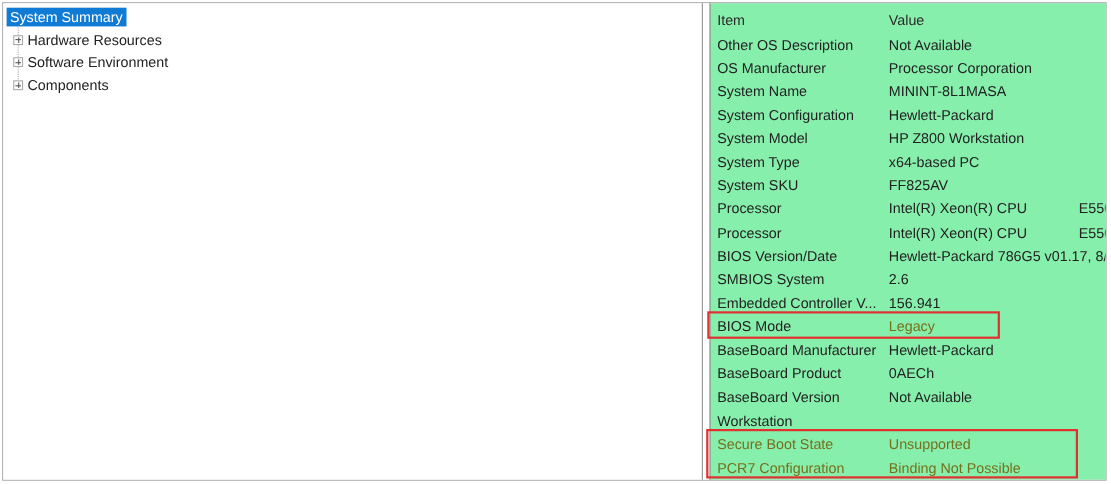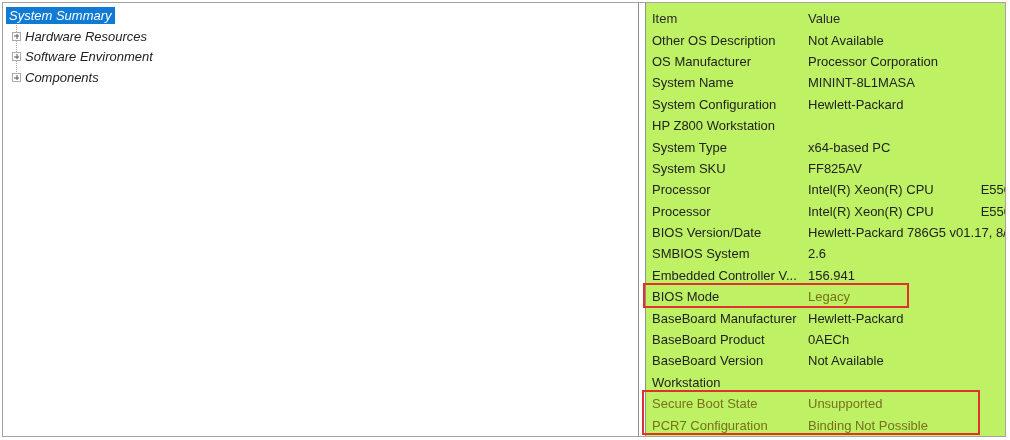--- a/index.html
+++ b/index.html
@@ -25,21 +25,21 @@
     border-right:1px solid var(--divider);
     padding-top:2px;
     background:#ffffff;
   }
   .tree-connector{
     position:absolute;left:13px;top:20px;height:57px;width:0;
     border-left:1px dotted var(--tree-line);
   }
   .tree-item{
     position:relative;height:20.8px;display:flex;align-items:center;
-    font-size:13px;color:var(--text);cursor:default;font-style:italic;
+    font-size:13px;color:var(--text);cursor:default;
   }
   .tree-item.root .label{
     background:var(--selection);color:#ffffff;
     padding:1px 3px;margin-left:3px;
   }
   .tree-item .expander{
     position:relative;width:9px;height:9px;flex:0 0 9px;
     margin-left:9px;margin-right:4px;
     border:1px solid #ababab;background:#fdfdfd;z-index:2;
   }
@@ -49,21 +49,21 @@
   }
   .tree-item .expander::after{
     content:"";position:absolute;top:1px;bottom:1px;left:50%;
     transform:translateX(-50%);width:1px;background:#595959;
   }
   
   .splitter{width:6px;flex:0 0 6px;background:#ffffff;}
   
   .details-panel{
     flex:1;border-left:1px solid var(--divider);
-    padding-top:5px;overflow:hidden;background:#bef264;
+    padding-top:5px;overflow:hidden;background:#86efac;
   }
   .drow{
     display:flex;height:21.4px;align-items:center;
     padding-left:6px;font-size:13px;color:var(--text);
     white-space:pre;overflow:hidden;
   }
   .drow .cell-item{flex:0 0 156px;overflow:hidden;white-space:pre;}
   .drow .cell-value{flex:1;overflow:hidden;white-space:pre;}
   .drow .olive{color:var(--highlight-olive);}
   .drow.header .cell-item,.drow.header .cell-value{color:#2a2a2a;}
@@ -125,20 +125,21 @@
     <span class="cell-item">System Name</span>
     <span class="cell-value">MININT-8L1MASA</span>
   </div>
 
   <div class="drow">
     <span class="cell-item">System Configuration</span>
     <span class="cell-value">Hewlett-Packard</span>
   </div>
 
   <div class="drow">
+    <span class="cell-item">System Model</span>
     <span class="cell-value">HP Z800 Workstation</span>
   </div>
 
   <div class="drow">
     <span class="cell-item">System Type</span>
     <span class="cell-value">x64-based PC</span>
   </div>
 
   <div class="drow">
     <span class="cell-item">System SKU</span>

